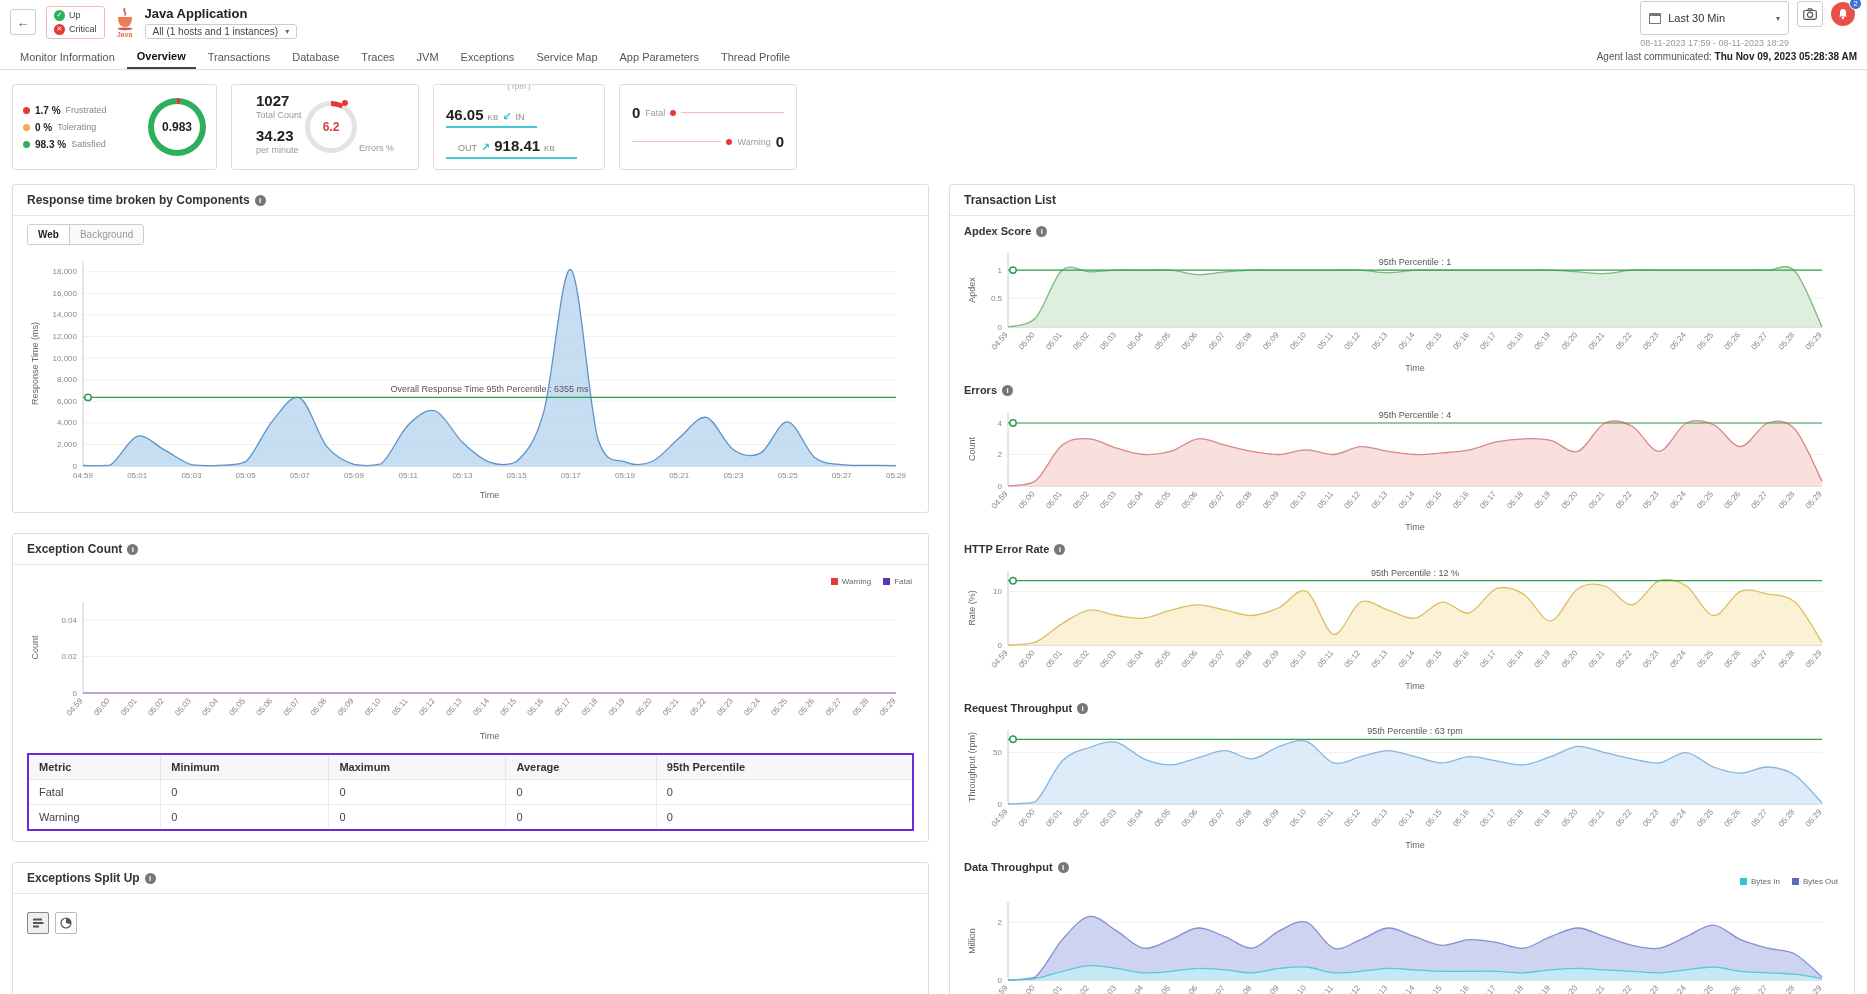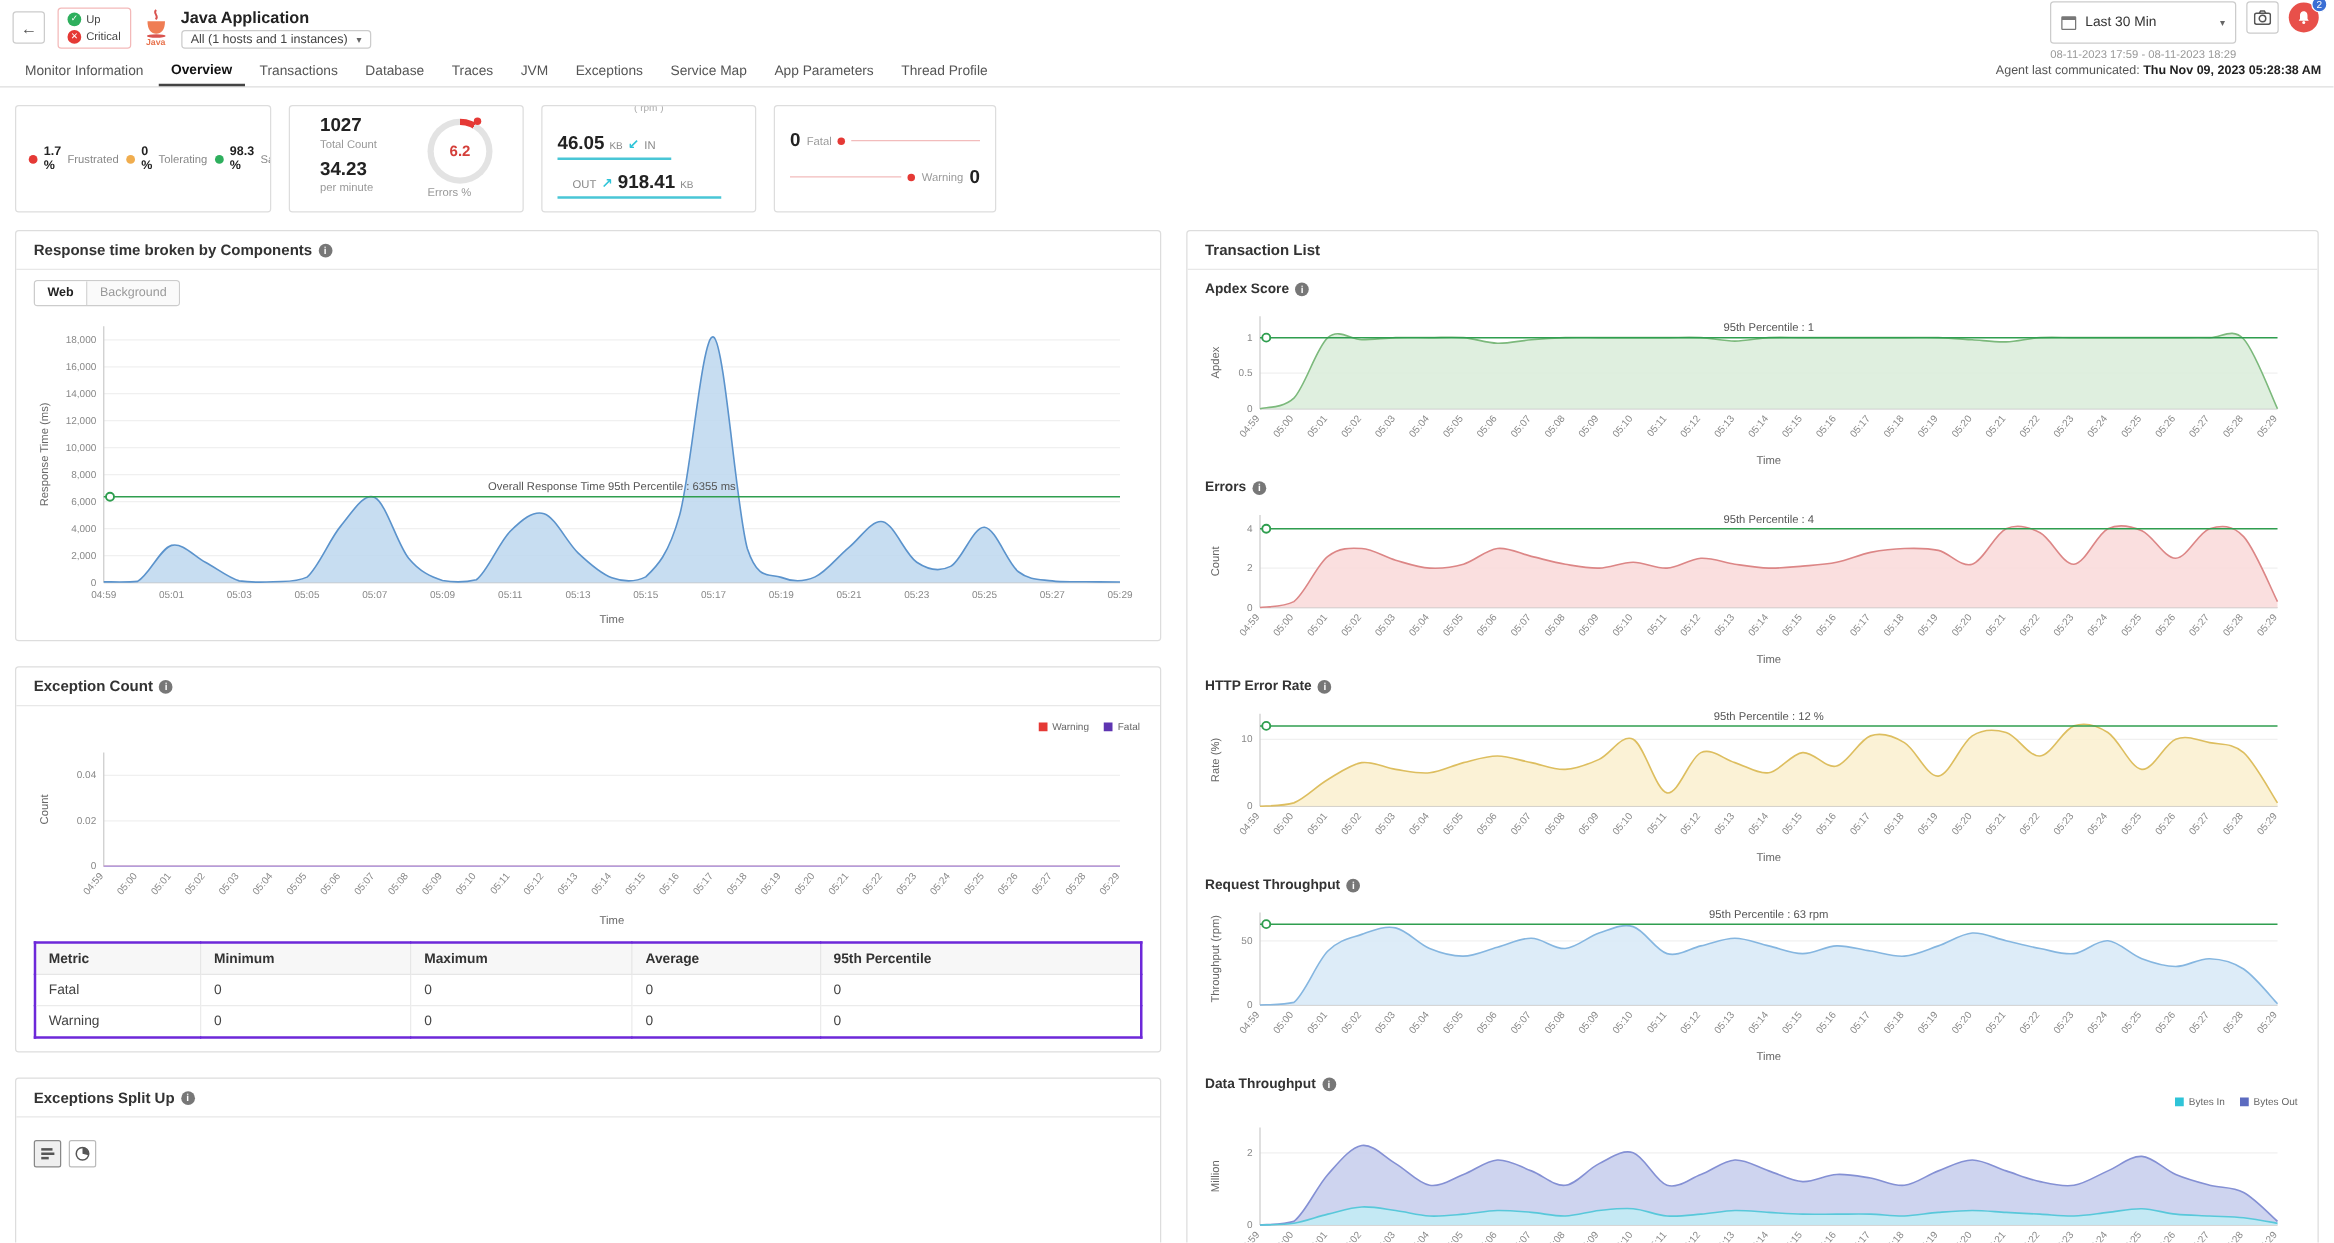--- a/index.html
+++ b/index.html
@@ -36,37 +36,37 @@
 .tabbar{display:flex;align-items:center;border-bottom:1px solid #ddd;padding:0 10px;height:26px;gap:2px}
 .tab{padding:5px 10px;font-size:11px;color:#555;cursor:pointer;white-space:nowrap}
 .tab.active{color:#111;font-weight:bold;border-bottom:2px solid #444;margin-bottom:-1px}
 .agent{margin-left:auto;font-size:10px;color:#555;white-space:nowrap}
 .agent b{color:#222}
 
 
 .kpi-row{display:flex;gap:14px;padding:14px 12px 10px}
 .kcard{border:1px solid #ddd;border-radius:3px;background:#fff;height:86px;position:relative;overflow:hidden;flex-shrink:0}
 .kcard.apdex-card{width:205px;display:flex;align-items:center;padding:0 10px;gap:8px}
-.apx-leg{display:flex;flex-direction:row;gap:6px;flex:1}
+.apx-leg{display:flex;flex-direction:column;gap:6px;flex:1}
 .apx-row{display:flex;align-items:center;gap:5px;font-size:9px;color:#888}
 .apx-row b{color:#222;font-size:10px}
 .apx-dot{width:7px;height:7px;border-radius:50%;flex-shrink:0}
 .ring{border-radius:50%;position:relative;flex-shrink:0}
 .ring.big{width:58px;height:58px;background:conic-gradient(#e53935 0 2%,#2eaf5d 2% 100%)}
 .ring.small{width:52px;height:52px;background:conic-gradient(#e53935 0 8%,#e3e3e3 8% 100%)}
 .ring-in{position:absolute;inset:6px;background:#fff;border-radius:50%;display:flex;align-items:center;justify-content:center;font-weight:bold;font-size:12px;color:#222}
 .ring.small .ring-in{inset:5px;color:#d43f3a;font-size:12px}
 .err-dot{position:absolute;top:-1px;right:9px;width:6px;height:6px;border-radius:50%;background:#e53935}
 .kcard.rt-card{width:182px;display:flex;align-items:center;padding-left:16px}
 .big-num{font-size:26px;font-weight:bold;color:#222}
 .unit{font-size:12px;color:#888;margin-left:5px}
 .kcard.cnt-card{width:188px;display:flex;align-items:center;justify-content:space-between;padding:0 24px}
 .cnt-col .v{font-size:15px;font-weight:bold;color:#222}
 .cnt-col .l{font-size:9px;color:#999;margin:1px 0 7px}
-.err-wrap{display:flex;flex-direction:column;align-items:flex-start;gap:2px}
+.err-wrap{display:flex;flex-direction:row;align-items:flex-end;gap:2px}
 .err-lab{font-size:9px;color:#999}
 .kcard.io-card{width:172px;padding:10px 12px 0;display:flex;flex-direction:column;justify-content:center;gap:9px}
 .rpm-top{position:absolute;top:-3px;left:0;right:0;text-align:center;font-size:8px;color:#aaa}
 .io-row{display:flex;align-items:baseline;gap:4px;border-bottom:2px solid #49c6d6;padding-bottom:3px;width:fit-content;min-width:62%}
 .io-row.out{padding-left:12px;min-width:90%}
 .io-val{font-size:15px;font-weight:bold;color:#222}
 .io-unit{font-size:8px;color:#888}
 .io-arrow{color:#2fc4d8;font-size:11px;font-weight:bold}
 .io-dir{font-size:9px;color:#888}
 .kcard.alarm-card{width:178px;padding:0 12px;display:flex;flex-direction:column;justify-content:center;gap:12px}

